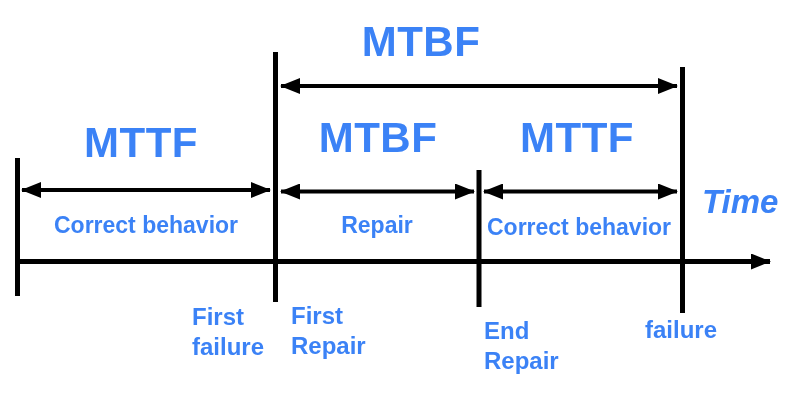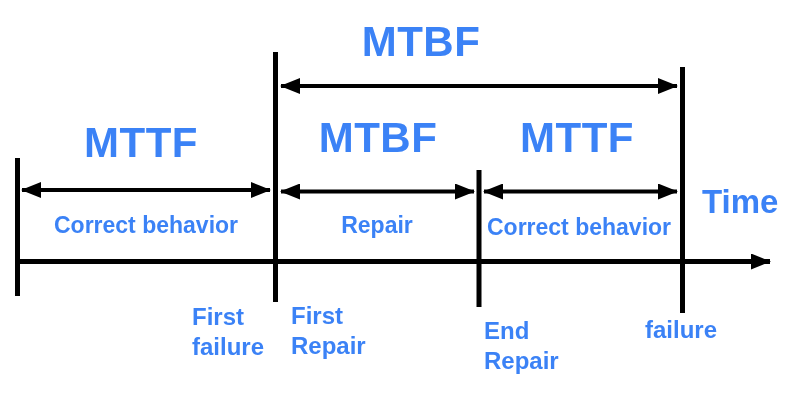--- a/index.html
+++ b/index.html
@@ -22,21 +22,21 @@
   }
   .lbl {
     position: absolute;
     font-weight: 700;
     white-space: nowrap;
     line-height: 1.05;
   }
   .center { transform: translateX(-50%); }
   .big  { font-size: 42px; letter-spacing: 0.5px; }
   .sub  { font-size: 23px; }
-  .time { font-size: 33px; }
+  .time { font-size: 33px; font-style: italic; }
   .evt  { font-size: 24px; line-height: 30px; }
 </style>
 </head>
 <body>
 
 <div class="canvas" style="background: rgb(255, 255, 255); color: #3b82f6;">
 
   <svg width="800" height="411" viewBox="0 0 800 411">
     <defs>
       <marker id="ah" markerUnits="userSpaceOnUse" markerWidth="20" markerHeight="16" refX="19" refY="8" orient="auto-start-reverse">

